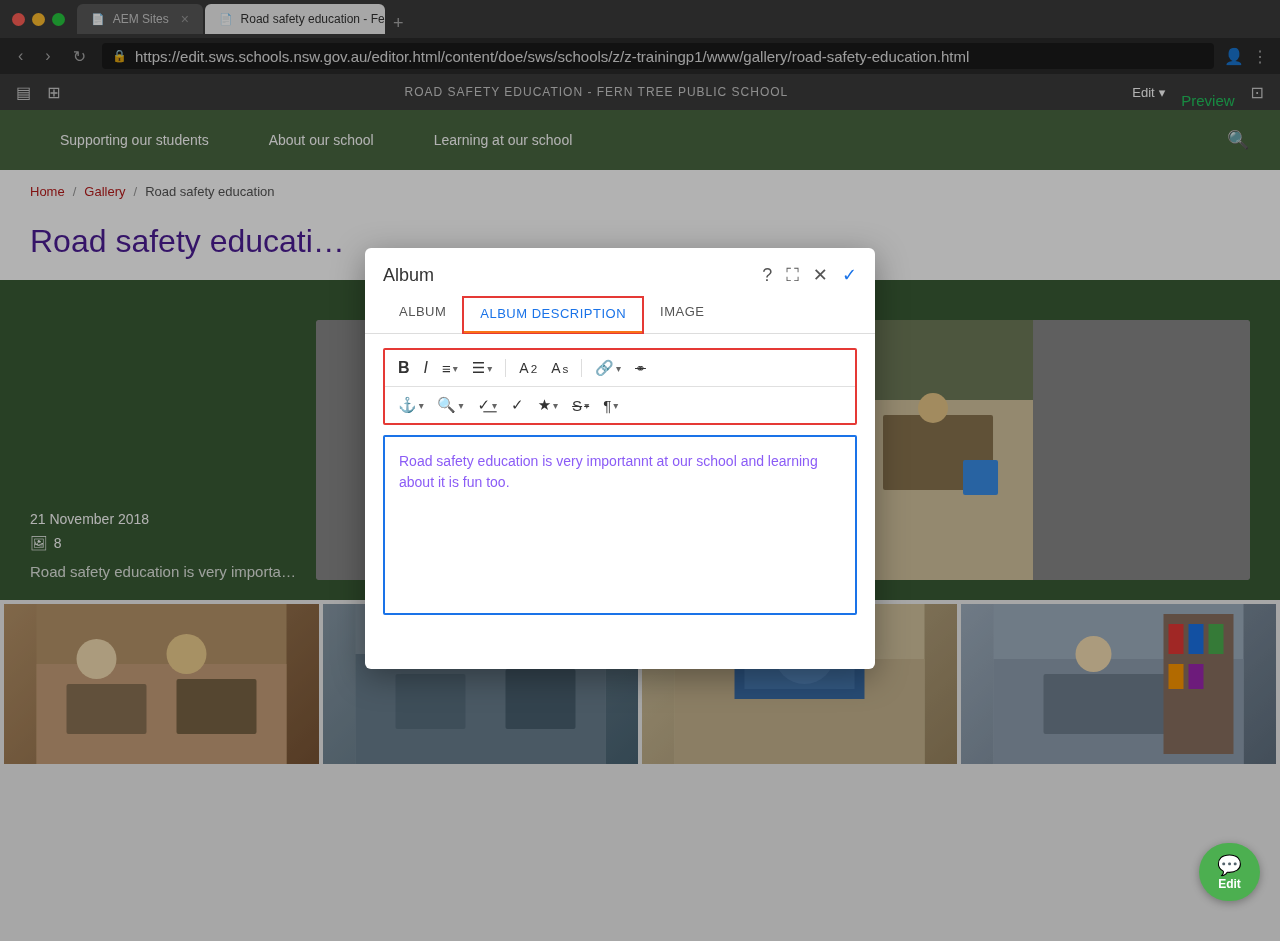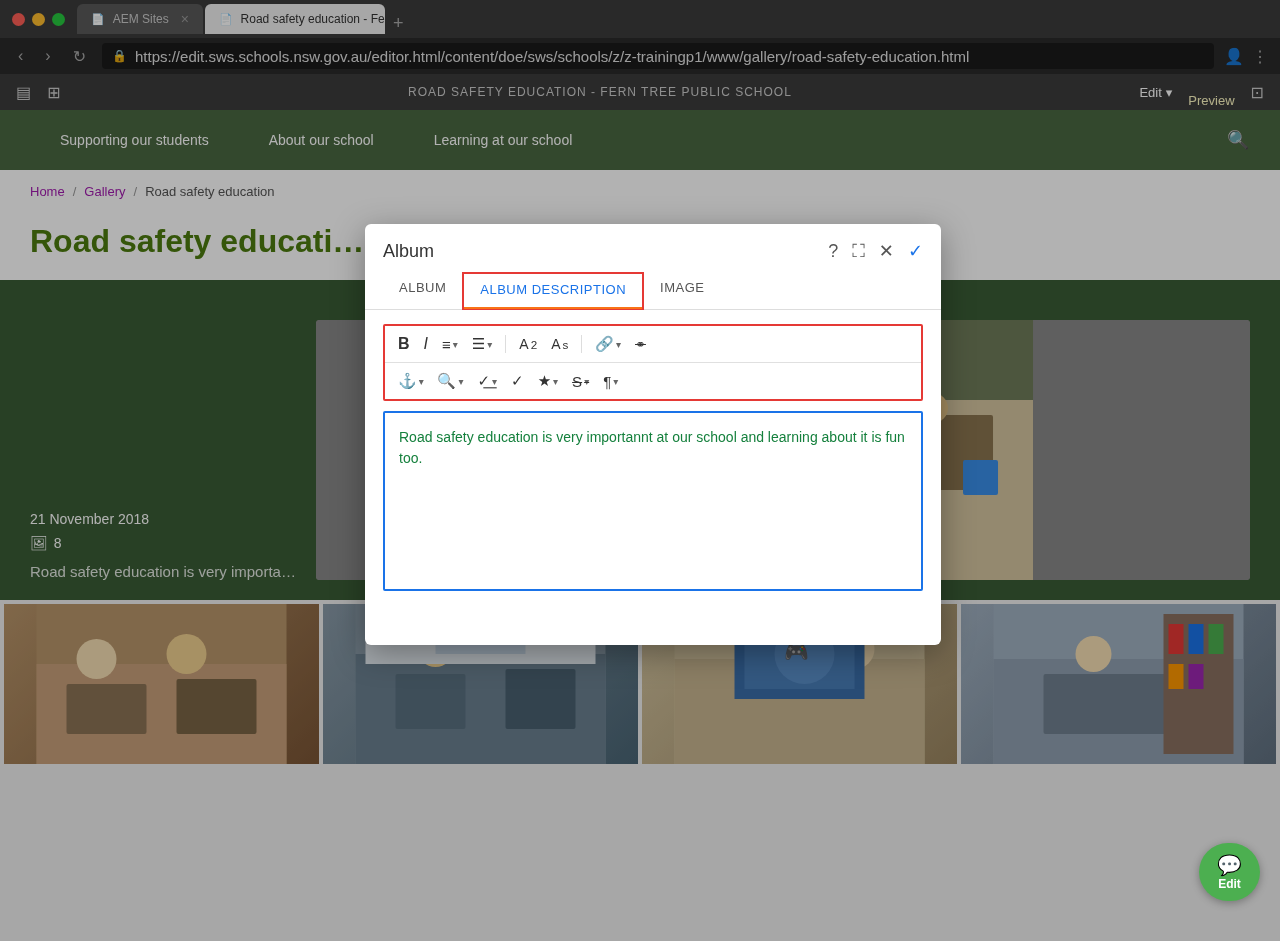--- a/index.html
+++ b/index.html
@@ -24,72 +24,72 @@
     .address-right { display: flex; gap: 8px; align-items: center; }
     .address-right-btn { background: none; border: none; color: #aaa; font-size: 16px; cursor: pointer; }
 
     
     .cms-topbar { background: #3c3c3c; display: flex; align-items: center; justify-content: space-between; padding: 0 16px; height: 36px; }
     .cms-topbar-left { display: flex; gap: 16px; }
     .cms-topbar-icon { color: #ccc; font-size: 16px; cursor: pointer; }
     .cms-topbar-title { color: #ccc; font-size: 12px; letter-spacing: 1px; flex: 1; text-align: center; }
     .cms-topbar-right { display: flex; align-items: center; gap: 16px; }
     .cms-edit-btn { background: none; border: none; color: #fff; font-size: 13px; cursor: pointer; display: flex; align-items: center; gap: 4px; }
-    .cms-preview-btn { background: none; border: none; color: #fef9c3; font-size: 13px; cursor: pointer; margin-top: 16px; }
+    .cms-preview-btn { background: none; border: none; color: #22c55e; font-size: 15px; cursor: pointer; margin-top: 16px; }
     .cms-icon-btn { background: none; border: none; color: #ccc; font-size: 16px; cursor: pointer; }
 
     
     .site-nav { background: #4a6741; display: flex; align-items: center; padding: 0 30px; height: 60px; }
     .site-nav-items { display: flex; flex: 1; gap: 0; }
     .site-nav-item { color: #fff; font-size: 14px; padding: 0 30px; height: 60px; display: flex; align-items: center; cursor: pointer; }
     .site-nav-search { color: #fff; font-size: 18px; cursor: pointer; margin-left: auto; }
 
     
     .page-content { background: #fff; position: relative; }
     .breadcrumb { padding: 14px 30px; font-size: 13px; color: #555; display: flex; align-items: center; gap: 8px; }
-    .breadcrumb a { color: #a21caf; text-decoration: none; }
+    .breadcrumb a { color: #b91c1c; text-decoration: none; }
     .breadcrumb-sep { color: #999; }
-    .page-title { font-size: 32px; font-weight: bold; color: #4d7c0f; padding: 10px 30px 20px; }
+    .page-title { font-size: 32px; font-weight: normal; color: #4c1d95; padding: 10px 30px 20px; }
 
     
     .gallery-bg { background: #3a5c35; padding: 20px 30px; display: flex; align-items: flex-end; gap: 20px; min-height: 320px; position: relative; }
     .gallery-info { color: #fff; min-width: 200px; }
     .gallery-date { font-size: 14px; margin-bottom: 8px; }
     .gallery-count { font-size: 14px; display: flex; align-items: center; gap: 6px; margin-bottom: 12px; }
     .gallery-desc { font-size: 15px; color: rgba(255,255,255,0.85); }
     .gallery-photo-main { flex: 1; position: relative; overflow: hidden; border-radius: 2px; max-height: 280px; }
     .photo-placeholder { background: #888; width: 100%; height: 260px; border-radius: 2px; position: relative; overflow: hidden; }
     .gallery-thumb { flex: 1; height: 160px; background: #ccc; overflow: hidden; }
     .thumb-color-1 { background: linear-gradient(135deg, #b8956a, #7a5535); }
     .thumb-color-2 { background: linear-gradient(135deg, #8a9ba8, #4a6575); }
     .thumb-color-3 { background: linear-gradient(135deg, #d4c5a0, #9a8560); }
     .thumb-color-4 { background: linear-gradient(135deg, #a0b0c0, #607080); }
 
     
     .modal-overlay { position: absolute; top: 0; left: 0; right: 0; bottom: 0; background: rgba(0,0,0,0.3); z-index: 100; }
-    .modal { position: absolute; top: 224px; left: 365px; width: 576px; background: #fff; border-radius: 6px; box-shadow: 0 8px 32px rgba(0,0,0,0.35); z-index: 200; padding-bottom: 40px; }
+    .modal { position: absolute; top: 248px; left: 365px; width: 510px; background: #fff; border-radius: 6px; box-shadow: 0 8px 32px rgba(0,0,0,0.35); z-index: 200; padding-bottom: 40px; }
     .modal-header { display: flex; align-items: center; justify-content: space-between; padding: 16px 18px 10px; }
     .modal-title { font-size: 18px; color: #333; font-weight: 500; }
     .modal-header-icons { display: flex; align-items: center; gap: 14px; }
     .modal-header-icon { color: #555; font-size: 18px; cursor: pointer; }
     .modal-tabs { display: flex; border-bottom: 1px solid #ddd; padding: 0 18px; gap: 0; }
     .modal-tab { padding: 8px 16px 10px; font-size: 13px; color: #555; cursor: pointer; border-bottom: 2px solid transparent; margin-bottom: -1px; letter-spacing: 0.5px; }
     .modal-tab.active { color: #1a73e8; border-bottom: 2px solid #f97316; }
     
     
     .toolbar-wrapper { border: 2px solid #e53935; margin: 14px 18px 0; border-radius: 2px; }
     .toolbar-row1 { display: flex; align-items: center; padding: 6px 8px; gap: 4px; border-bottom: 1px solid #e0e0e0; }
     .toolbar-row2 { display: flex; align-items: center; padding: 6px 8px; gap: 4px; }
     .tb-btn { background: none; border: none; cursor: pointer; padding: 3px 5px; font-size: 15px; color: #333; border-radius: 2px; display: flex; align-items: center; gap: 2px; }
     .tb-btn .chevron { font-size: 10px; color: #666; }
     .tb-sep { width: 1px; height: 18px; background: #ddd; margin: 0 4px; }
     
     
     .editor-area { border: 2px solid #1a73e8; border-radius: 2px; margin: 10px 18px 14px; min-height: 180px; padding: 14px; }
-    .editor-text { font-size: 14px; color: #15803d; line-height: 1.5; }
+    .editor-text { font-size: 14px; color: #8b5cf6; line-height: 1.5; }
 
     
     .help-btn { position: fixed; bottom: 40px; right: 20px; background: #4caf50; color: #fff; border: none; border-radius: 50px; padding: 10px 18px; cursor: pointer; display: flex; flex-direction: column; align-items: center; font-size: 12px; font-weight: bold; box-shadow: 0 2px 8px rgba(0,0,0,0.3); z-index: 300; }
     .help-icon { font-size: 20px; }
 
     
     .tb-bold { font-weight: bold; font-size: 16px; }
     .tb-italic { font-style: italic; font-size: 16px; }
     .tb-strike { text-decoration: line-through; }
   </style>

